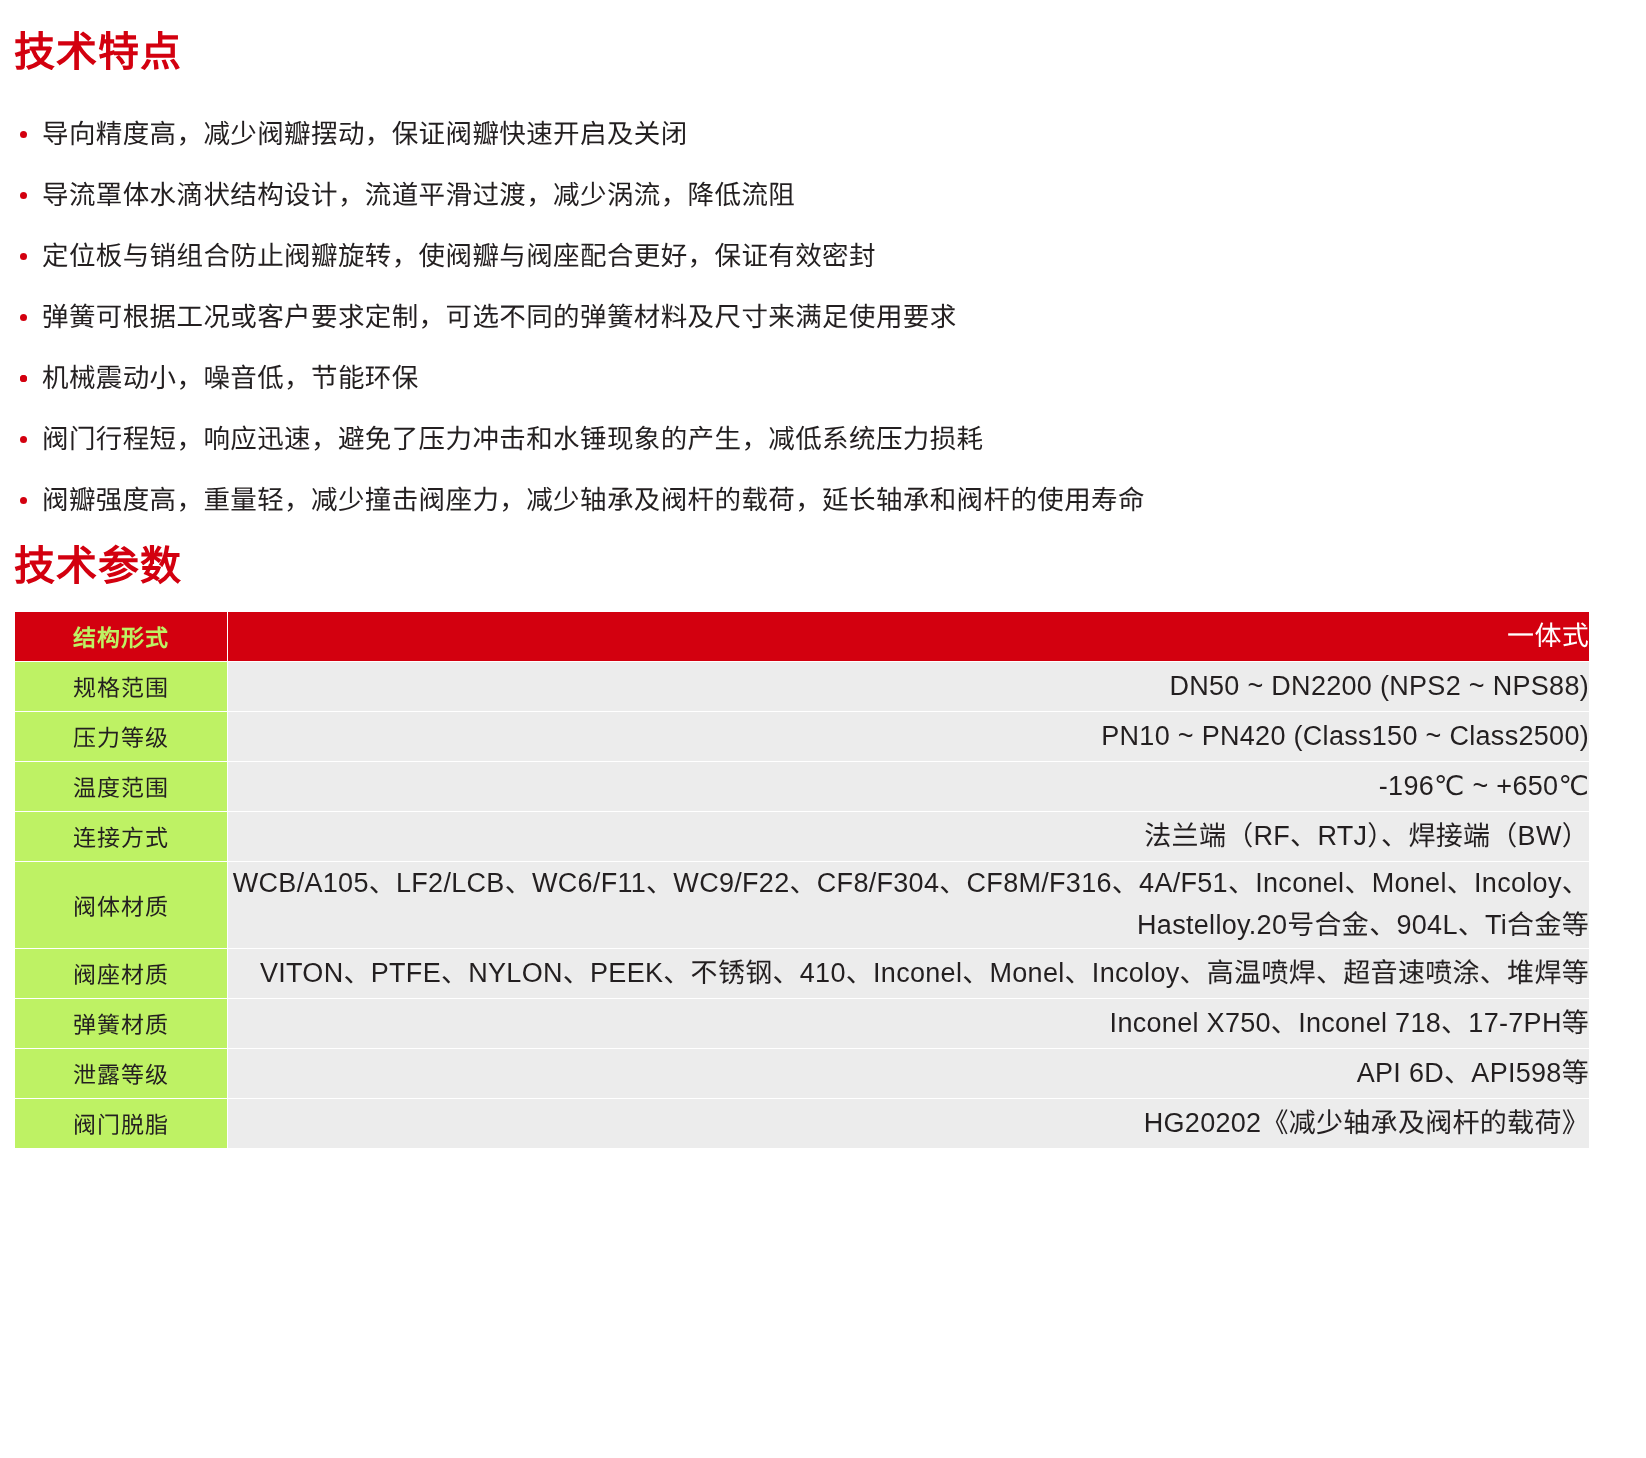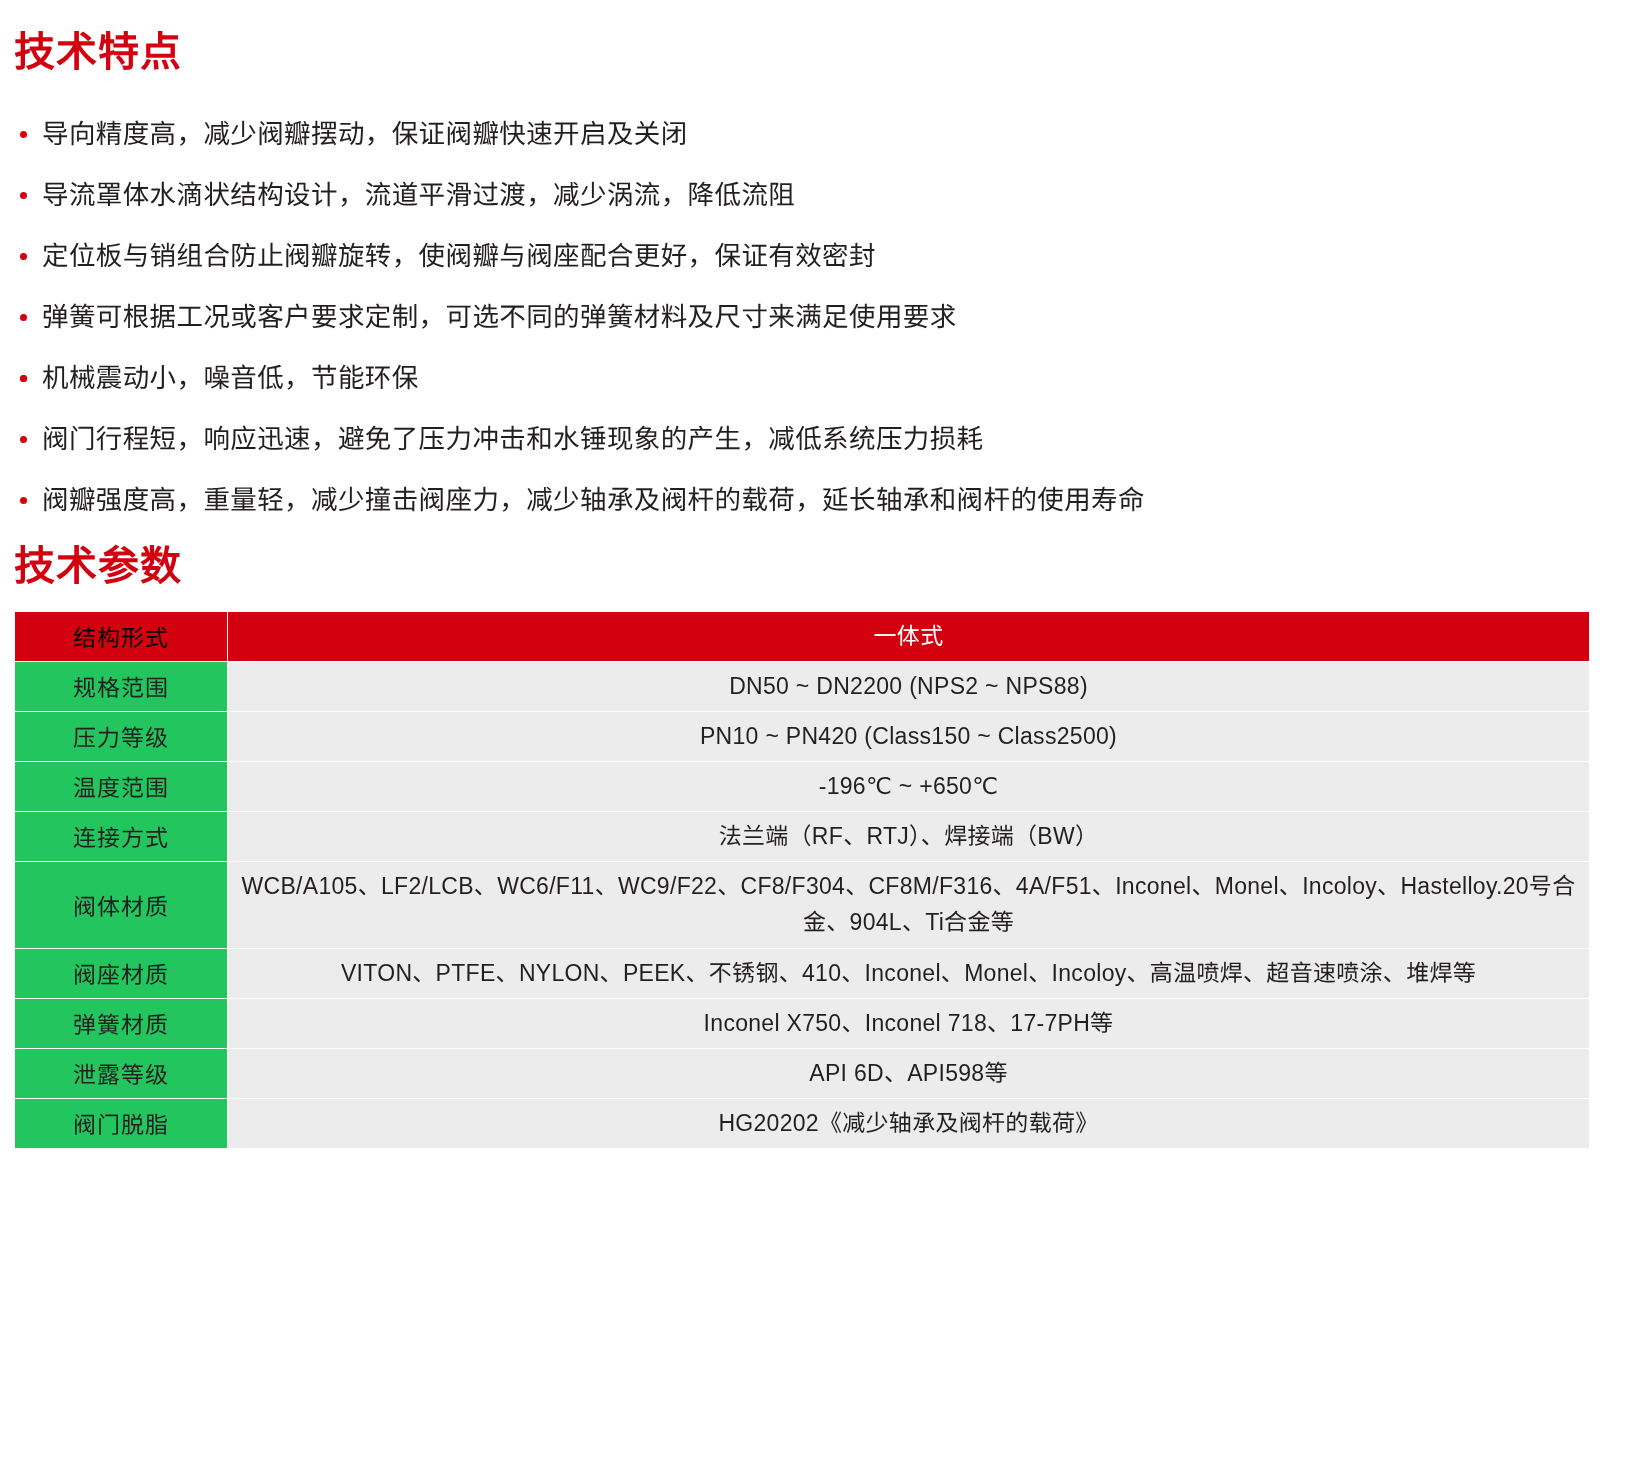--- a/index.html
+++ b/index.html
@@ -61,41 +61,41 @@
     margin-top: 22px;
     table-layout: fixed;
   }
   table.params td {
     border: 1px solid #ffffff;
     padding: 0;
     vertical-align: middle;
   }
   td.label {
     width: 212px;
-    background: #22c55e;
+    background: #bef264;
     text-align: center;
     font-size: 23px;
     color: #231f20;
     height: 49px;
     letter-spacing: 1px;
   }
   td.value {
     background: #ececec;
-    text-align: center;
-    font-size: 23px;
+    text-align: right;
+    font-size: 27px;
     color: #231f20;
     height: 49px;
     padding: 6px 14px;
     line-height: 1.55;
     letter-spacing: 0.3px;
   }
   tr.header td.label {
     background: #d3000f;
-    color: #000000;
-    font-weight: normal;
+    color: #bef264;
+    font-weight: bold;
   }
   tr.header td.value {
     background: #d3000f;
     color: #ffffff;
   }
   tr.tall td.label,
   tr.tall td.value {
     height: 86px;
   }
 </style>

